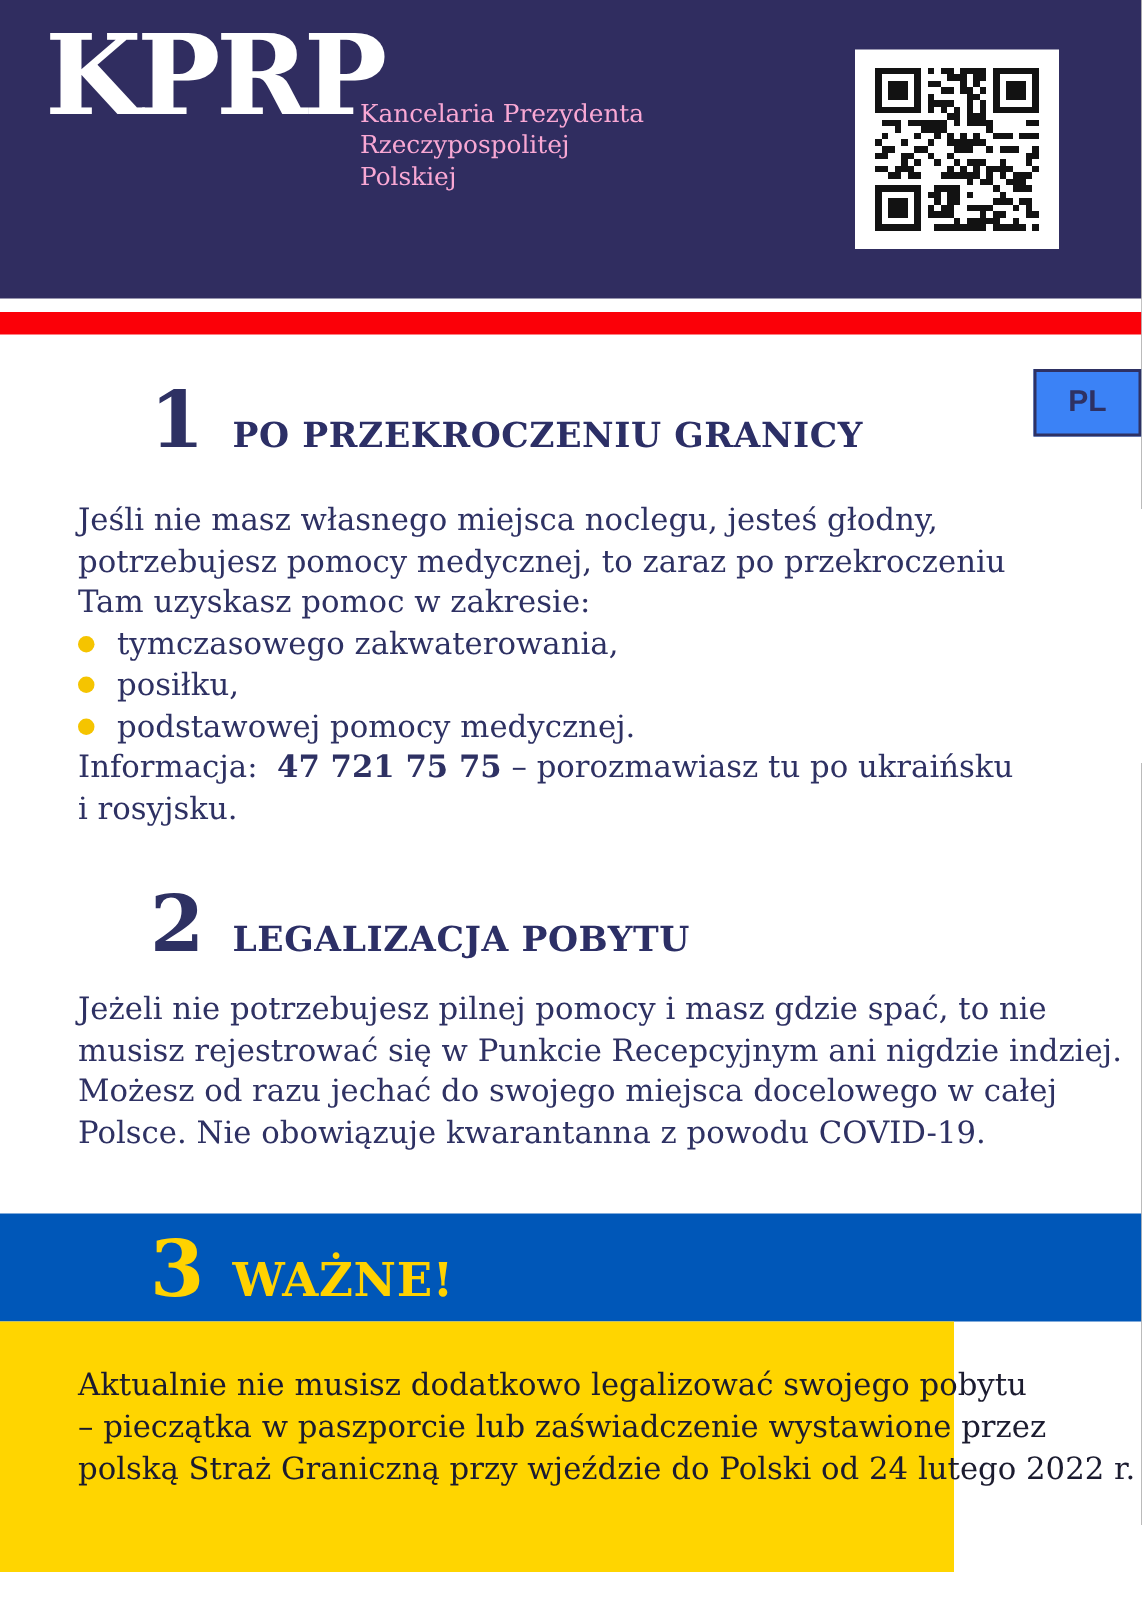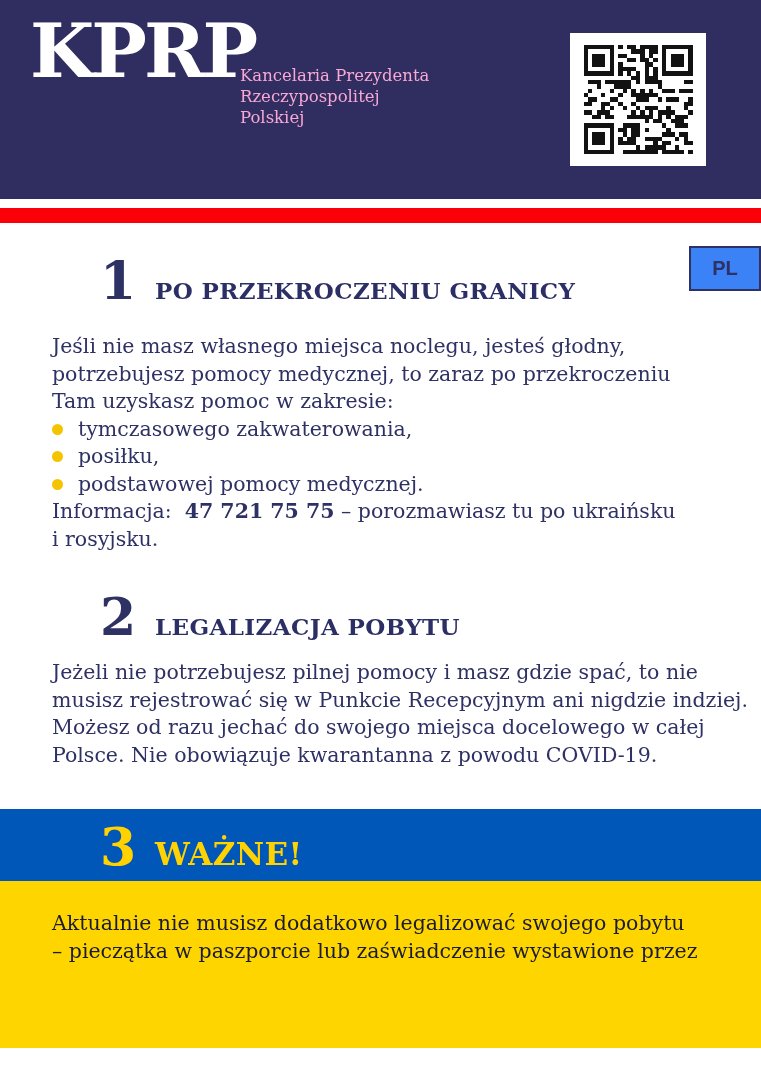--- a/index.html
+++ b/index.html
@@ -57,21 +57,21 @@
   
   .band-blue{
     margin-top:40px;width:761px;height:72px;background:#0057b8;
     box-sizing:border-box;padding:12px 0 0 100px;
     display:flex;align-items:baseline;line-height:1;
   }
   .band-blue .num{width:55px;flex:0 0 55px;font-size:52px;font-weight:bold;color:#ffd200;}
   .band-blue .ttl{font-size:31px;font-weight:bold;letter-spacing:.4px;color:#ffd200;}
   
   .band-yellow{
-    width:761px;height:167px;background:#ffd500;
+    width:636px;height:167px;background:#ffd500;
     box-sizing:border-box;padding:28px 0 0 52px;
   }
   .band-yellow .line{color:#1b1b2f;line-height:28px;}
 </style>
 </head>
 <body>
 
 <div class="page">
 
   <div class="header">
@@ -425,15 +425,16 @@
   </div>
 
   <div class="band-blue">
     <div class="num">3</div>
     <div class="ttl">WAŻNE!</div>
   </div>
 
   <div class="band-yellow">
     <div class="line">Aktualnie nie musisz dodatkowo legalizować swojego pobytu</div>
     <div class="line">– pieczątka w paszporcie lub zaświadczenie wystawione przez</div>
+    <div class="line">polską Straż Graniczną przy wjeździe do Polski od 24 lutego 2022 r.</div>
   </div>
 
 </div>
 
 </body></html>

